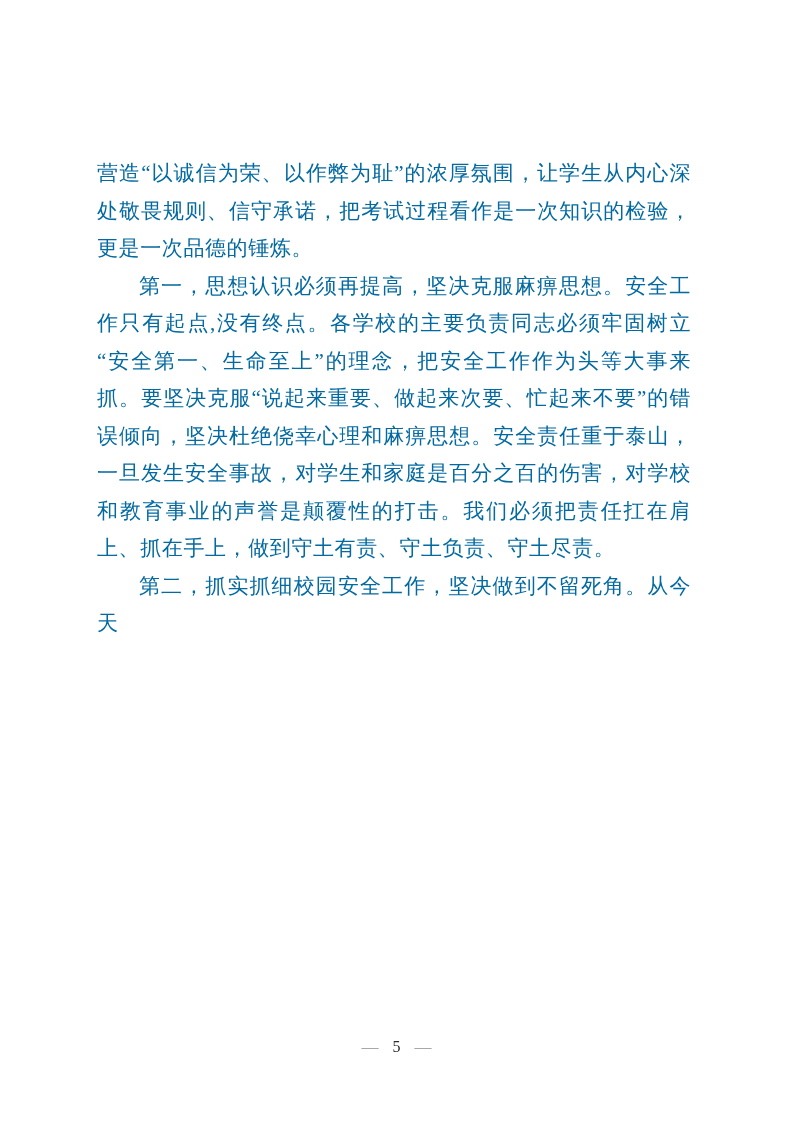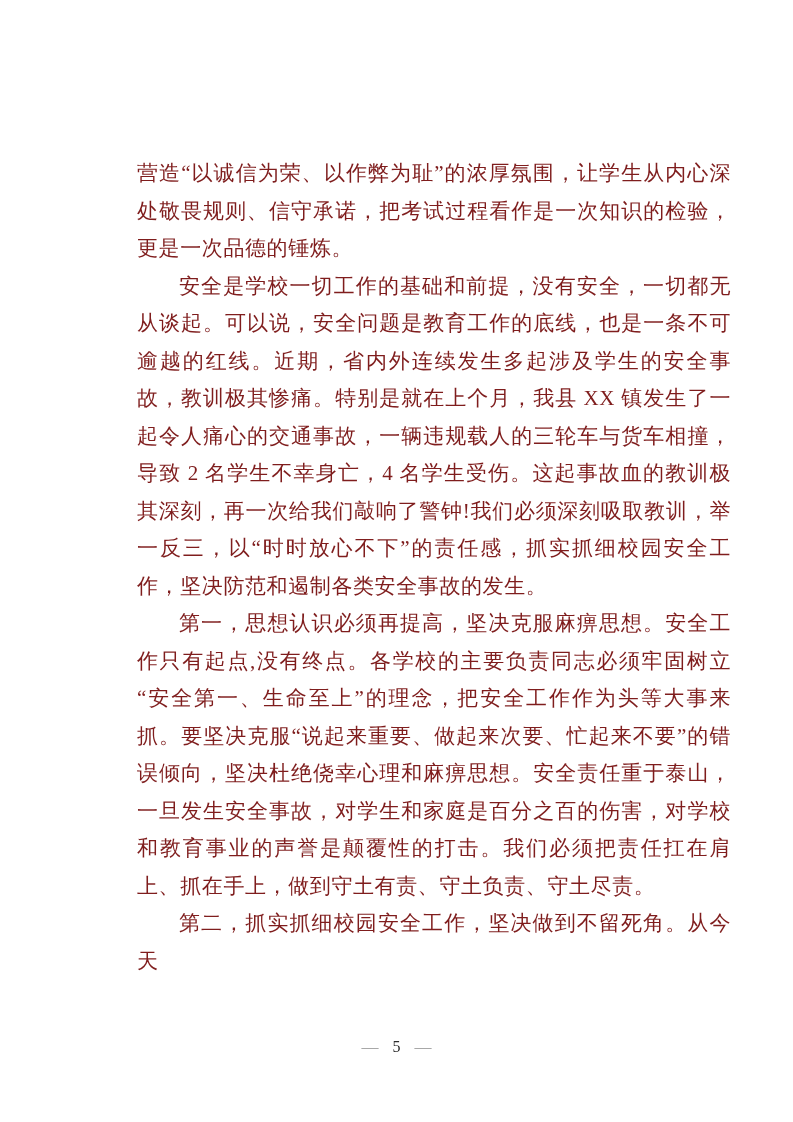--- a/index.html
+++ b/index.html
@@ -20,25 +20,24 @@
     background: #ffffff;
     overflow: hidden;
   }
   .content {
     position: absolute;
     left: 97px;
     top: 155px;
     width: 594px;
     font-size: 21px;
     line-height: 37.5px;
-    color: #7f1d1d;
+    color: #0369a1;
     text-align: justify;
     text-justify: inter-ideograph;
     letter-spacing: 0.6px;
-    margin-left: 40px;
   }
   .content p {
     margin: 0;
     padding: 0;
   }
   .content p.indent {
     text-indent: 2em;
   }
   .content p.no-indent {
     text-indent: 0;
@@ -69,20 +68,19 @@
     font-size: 16px;
     color: #2b2b2b;
   }
 </style>
 </head>
 <body>
 
 <div class="page">
   <div class="content">
       <p class="body no-indent"><span>营造“以诚信为荣、以作弊为耻”的浓厚氛围，让学生从内心深处敬畏规则、信守承诺，把考试过程看作是一次知识的检验，更是一次品德的锤炼。</span></p>
-      <p class="body indent"><span>安全是学校一切工作的基础和前提，没有安全，一切都无从谈起。可以说，安全问题是教育工作的底线，也是一条不可逾越的红线。近期，省内外连续发生多起涉及学生的安全事故，教训极其惨痛。特别是就在上个月，我县 XX 镇发生了一起令人痛心的交通事故，一辆违规载人的三轮车与货车相撞，导致 2 名学生不幸身亡，4 名学生受伤。这起事故血的教训极其深刻，再一次给我们敲响了警钟!我们必须深刻吸取教训，举一反三，以“时时放心不下”的责任感，抓实抓细校园安全工作，坚决防范和遏制各类安全事故的发生。</span></p>
       <p class="body indent"><span class="bold">第一</span><span>，思想认识必须再提高，坚决克服麻痹思想。安全工作只有起点,没有终点。各学校的主要负责同志必须牢固树立“安全</span><span class="bold">第一</span><span>、生命至上”的理念，把安全工作作为头等大事来抓。要坚决克服“说起来重要、做起来次要、忙起来不要”的错误倾向，坚决杜绝侥幸心理和麻痹思想。安全责任重于泰山，一旦发生安全事故，对学生和家庭是百分之百的伤害，对学校和教育事业的声誉是颠覆性的打击。我们必须把责任扛在肩上、抓在手上，做到守土有责、守土负责、守土尽责。</span></p>
       <p class="body indent"><span class="bold">第二</span><span>，抓实抓细校园安全工作，坚决做到不留死角。从今天</span></p>
     </div>
   <div class="footer">
     <span class="dash">—</span><span class="pagenum">5</span><span class="dash">—</span>
   </div>
 </div>
 
 </body></html>

